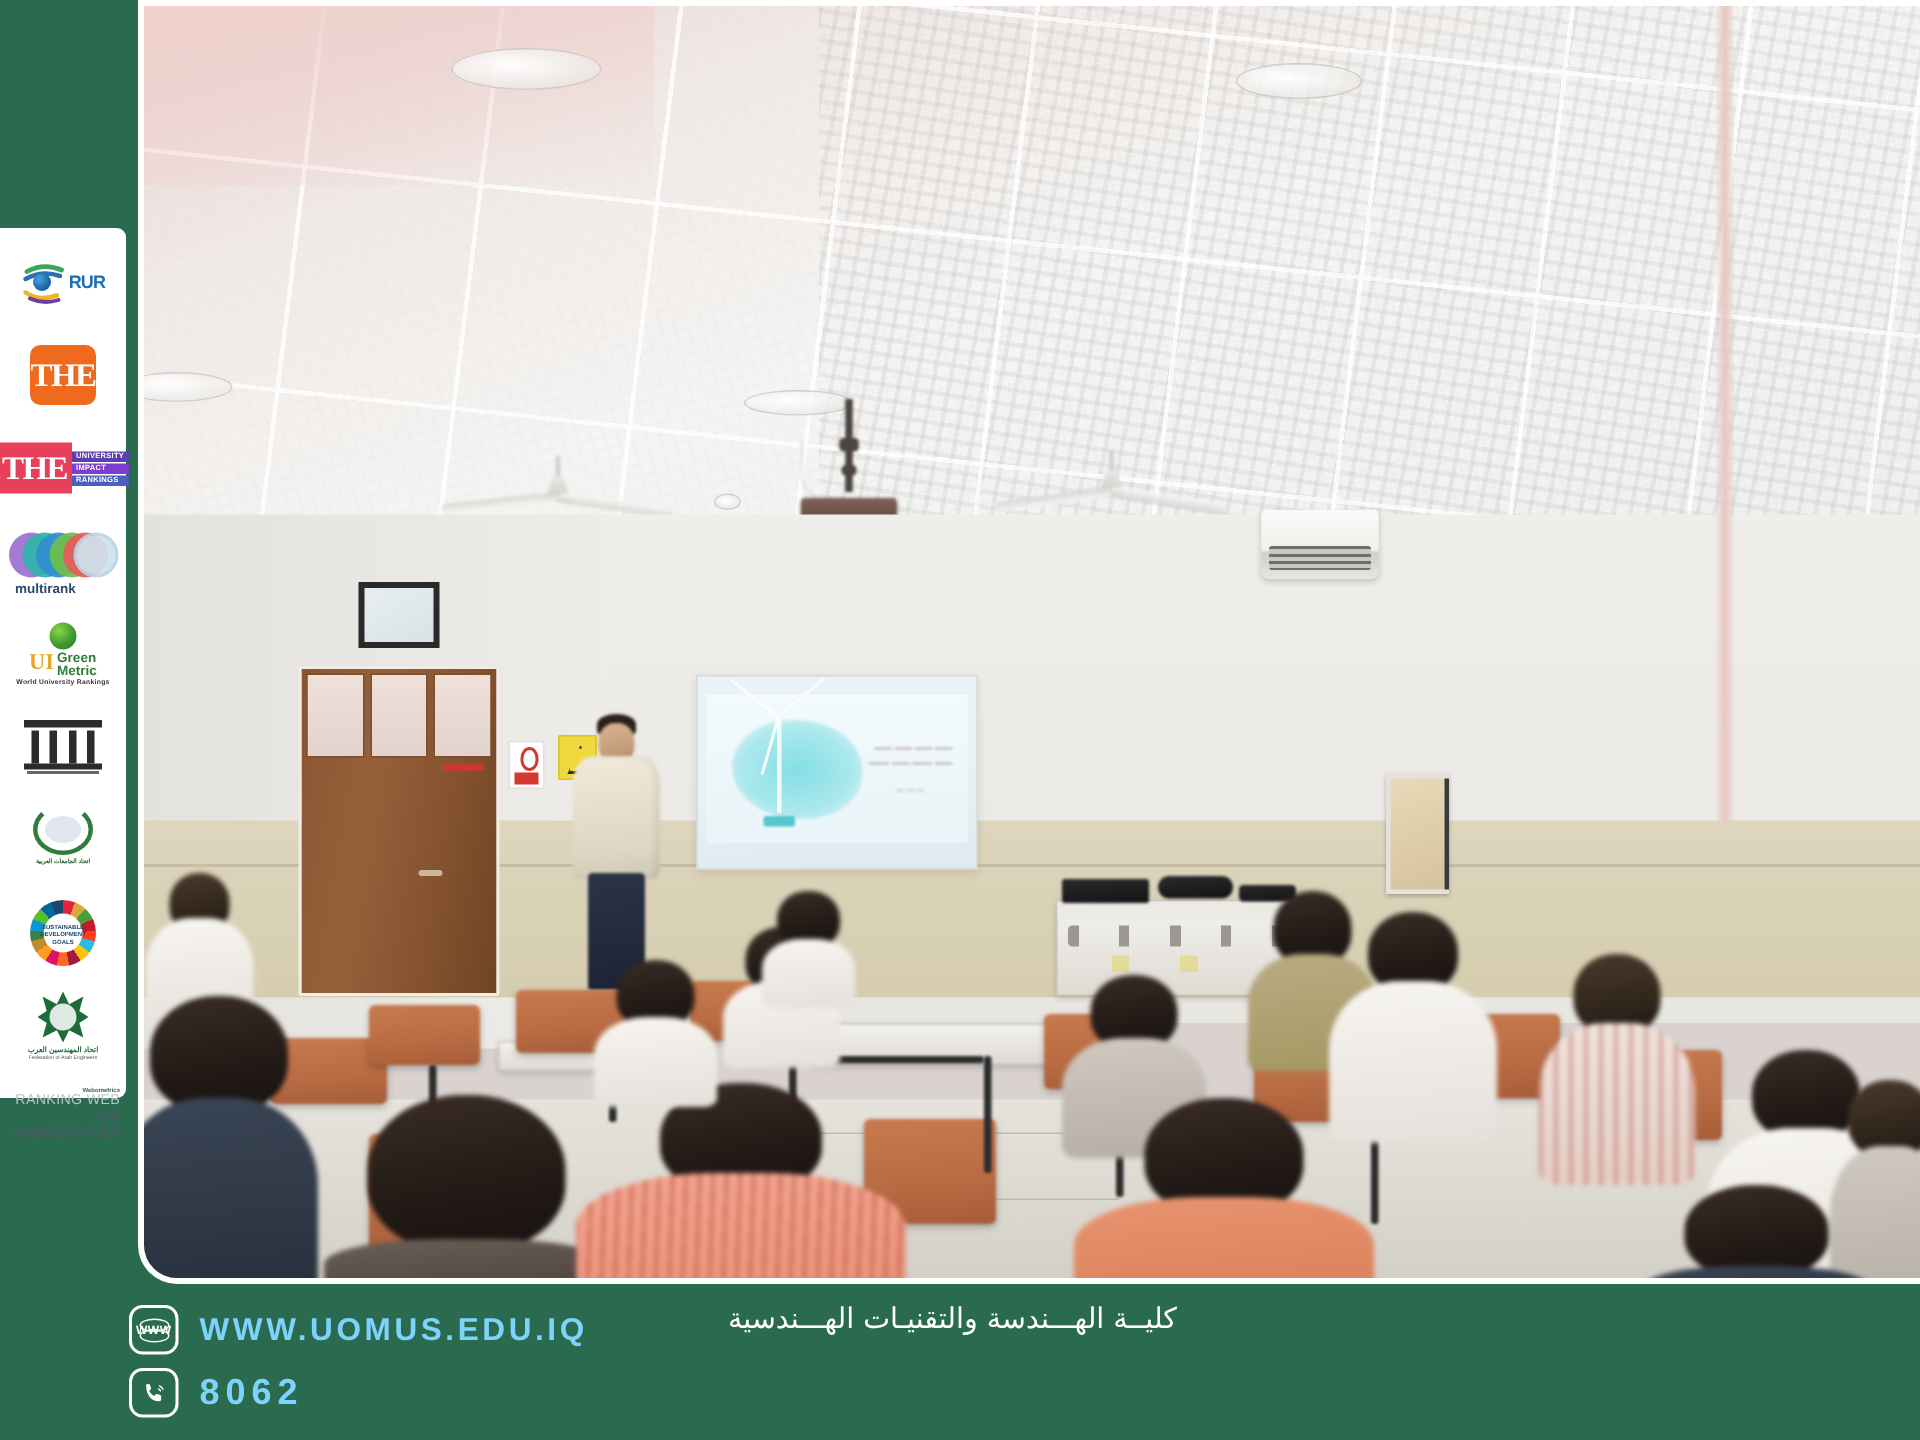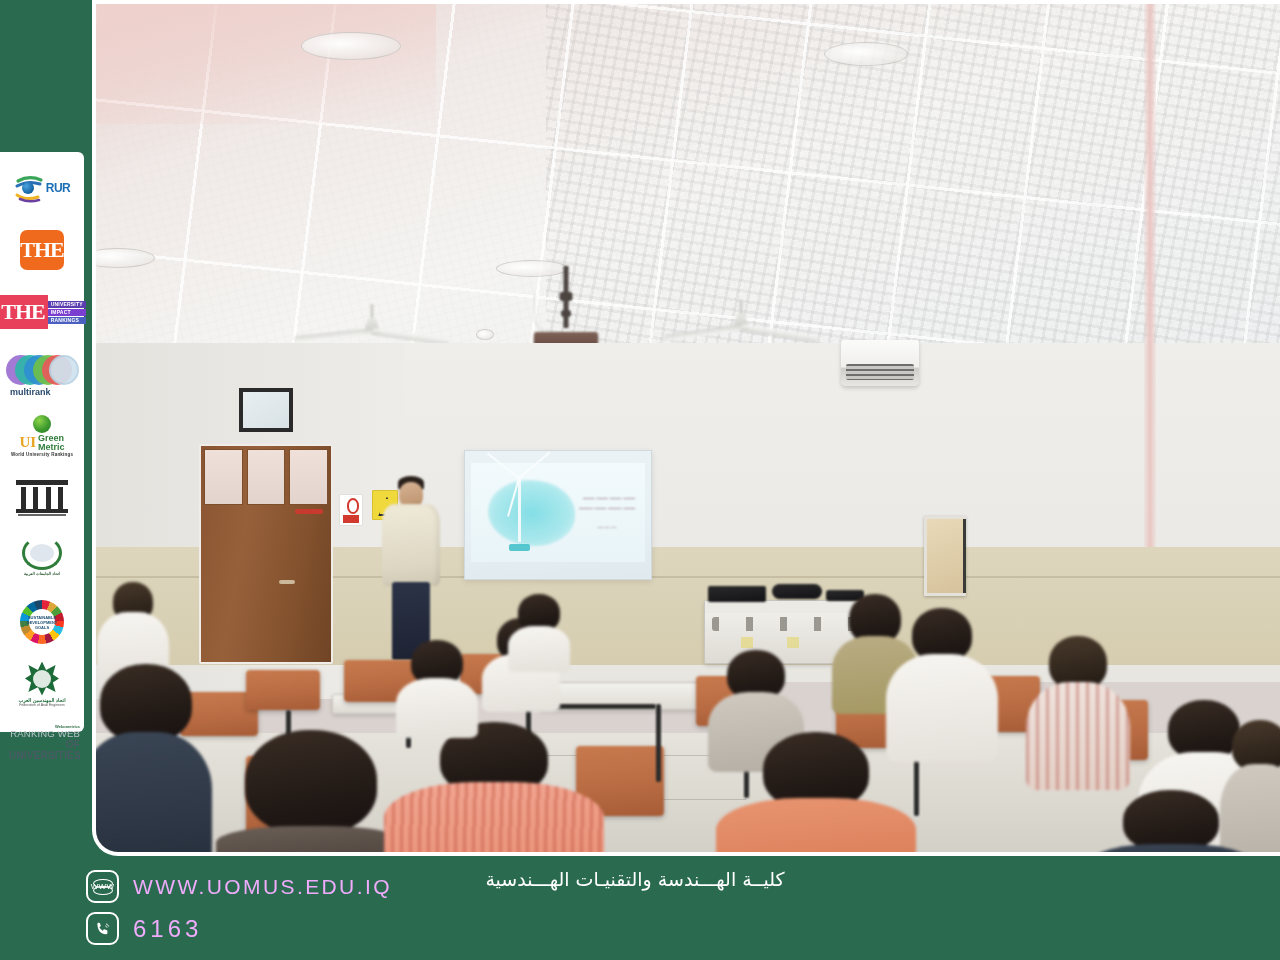--- a/index.html
+++ b/index.html
@@ -467,31 +467,31 @@
     position:absolute; left:86px; top:14px;
     display:flex; flex-direction:column; gap:9px;
   }
   .contact-row { display:flex; align-items:center; gap:14px; }
   .ci-box {
     width:33px; height:33px; border-radius:9px;
     border:2px solid #ffffff;
     display:flex; align-items:center; justify-content:center;
     color:#fff; flex:none;
   }
-  .ci-www { font-size:8px; font-weight:400; letter-spacing:.3px; position:relative;}
+  .ci-www { font-size:8px; font-weight:700; letter-spacing:.3px; position:relative;}
   .ci-www:before{
     content:''; position:absolute; left:50%; top:4px; transform:translateX(-50%);
     width:18px; height:7px; border:1px solid #fff; border-radius:50%;
   }
   .ci-www:after{
     content:''; position:absolute; left:50%; bottom:3px; transform:translateX(-50%);
     width:18px; height:7px; border:1px solid #fff; border-radius:50%;
   }
   .contact-text {
-    color:#f0abfc; font-weight:400; font-size:21px; letter-spacing:2.4px;
+    color:#7dd3fc; font-weight:700; font-size:21px; letter-spacing:2.4px;
     font-family:"Liberation Sans", sans-serif;
   }
   .contact-text.phone { letter-spacing:4px; font-size:24px;}
 
   .banner-center {
     position:absolute; left:400px; top:10px; width:470px;
     text-align:center; color:#ffffff; direction:rtl;
     font-family:"DejaVu Sans", sans-serif;
   }
   .bc-1 { font-size:23px; font-weight:700; line-height:30px; letter-spacing:.5px;}
@@ -859,21 +859,21 @@
         <span class="contact-text">WWW.UOMUS.EDU.IQ</span>
       </div>
       <div class="contact-row">
         <span class="ci-box">
           <svg width="18" height="18" viewBox="0 0 24 24">
             <path d="M6.6 3.5c.7 0 1.2.4 1.4 1l.9 2.6c.2.6 0 1.2-.5 1.6l-1.2.9c1 2 2.6 3.6 4.6 4.6l.9-1.2c.4-.5 1-.7 1.6-.5l2.6.9c.6.2 1 .7 1 1.4v2.6c0 .9-.8 1.6-1.7 1.5C9.6 19.1 4.9 14.4 4.5 5.2c-.1-.9.6-1.7 1.5-1.7z" fill="#ffffff"></path>
             <path d="M16.5 5.2a6 6 0 0 1 3 3" stroke="#fff" stroke-width="1.3" fill="none" stroke-linecap="round"></path>
             <path d="M15.6 8a3.3 3.3 0 0 1 1.7 1.7" stroke="#fff" stroke-width="1.3" fill="none" stroke-linecap="round"></path>
           </svg>
         </span>
-        <span class="contact-text phone">6163</span>
+        <span class="contact-text phone">8062</span>
       </div>
     </div>
 
     <div class="banner-center">
       <div class="bc-2">كليــة الهـــندسة والتقنيـات الهـــندسية</div>
     </div>
 
 
   </div>
 </div>

